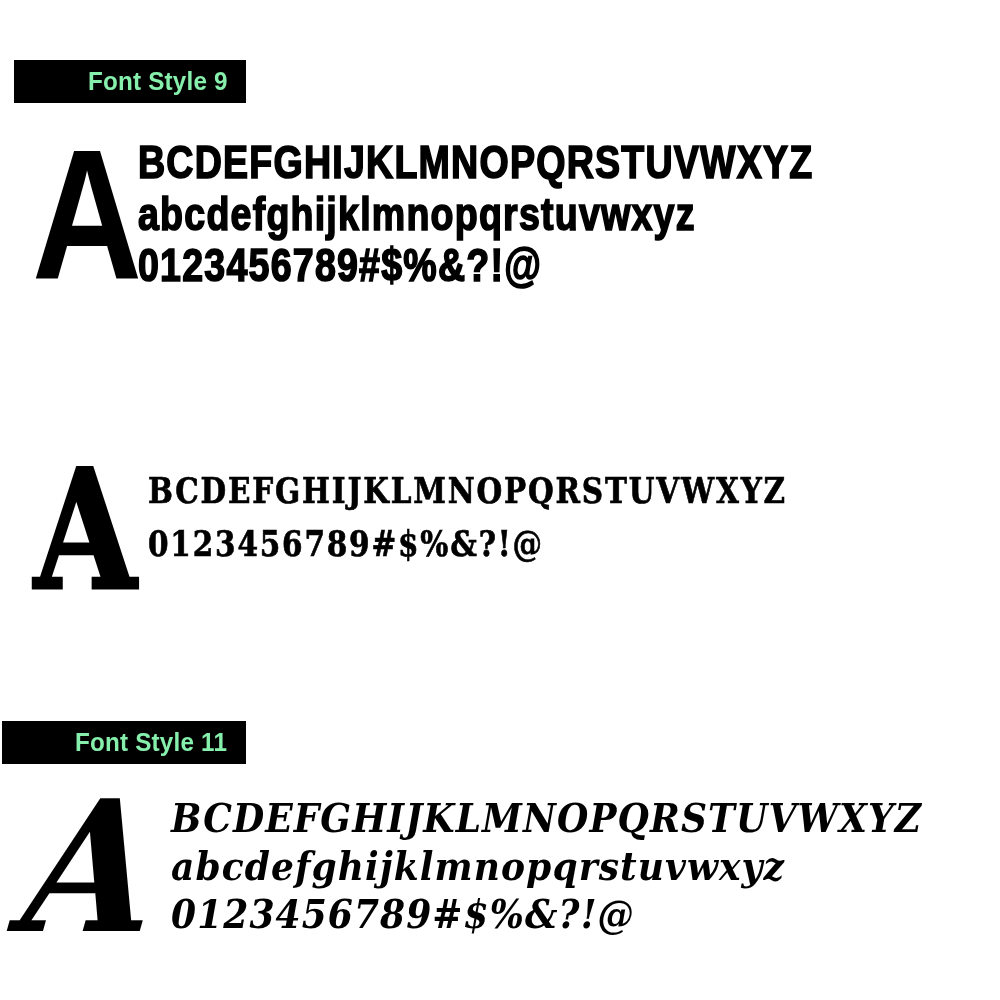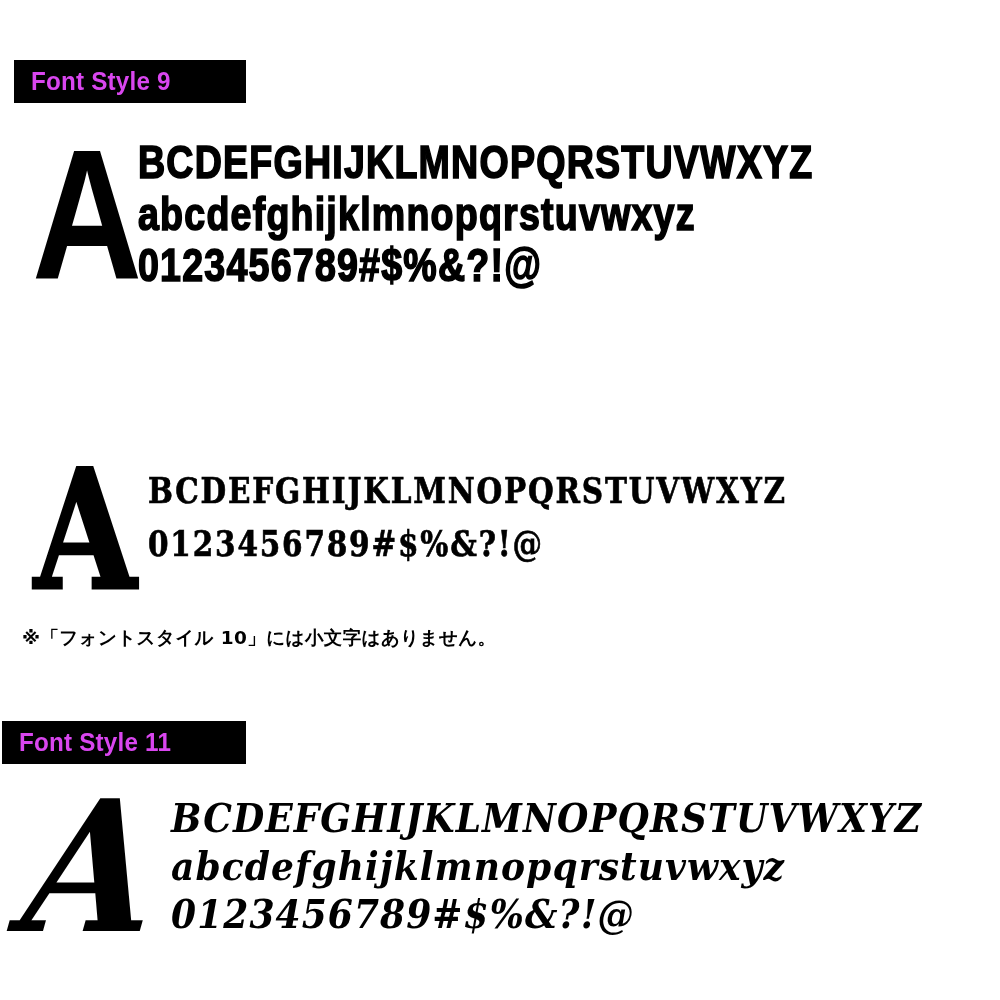--- a/index.html
+++ b/index.html
@@ -19,26 +19,27 @@
   .page {
     position: relative;
     width: 1000px;
     height: 1000px;
   }
 
   
   .section-header {
     position: absolute;
     background: #000000;
-    color: #d946ef;
+    color: #86efac;
     display: flex;
     align-items: center;
     box-sizing: border-box;
     padding: 0 14px 1px 17px;
     letter-spacing: 0.2px;
+    justify-content: flex-end;
   }
   .section-header .hdr-text {
     font-family: "Liberation Sans", sans-serif;
     font-weight: 700;
     font-size: 25px;
     line-height: 1;
     white-space: nowrap;
     transform: scaleX(0.97);
     transform-origin: left center;
   }
@@ -168,21 +169,20 @@
 
 
   <div class="specimen s10" style="left:30px; top:452px; width:960px;">
     <div class="big-letter">A</div>
     <div class="rows">
       <div class="spec-row row-upper">BCDEFGHIJKLMNOPQRSTUVWXYZ</div>
       <div class="spec-row row-num">0123456789#$%&amp;?!@</div>
     </div>
   </div>
 
-  <div class="note" style="left:22px; top:629px;">※「フォントスタイル 10」には小文字はありません。</div>
 
   <div class="section-header s11-header" style="left:2px; top:721px; width:244px; height:43px;">
     <span class="hdr-text">Font Style 11</span>
   </div>
 
   <div class="specimen s11" style="left:30px; top:786px; width:960px;">
     <div class="big-letter">A</div>
     <div class="rows">
       <div class="spec-row row-upper">BCDEFGHIJKLMNOPQRSTUVWXYZ</div>
       <div class="spec-row row-lower">abcdefghijklmnopqrstuvwxyz</div>

